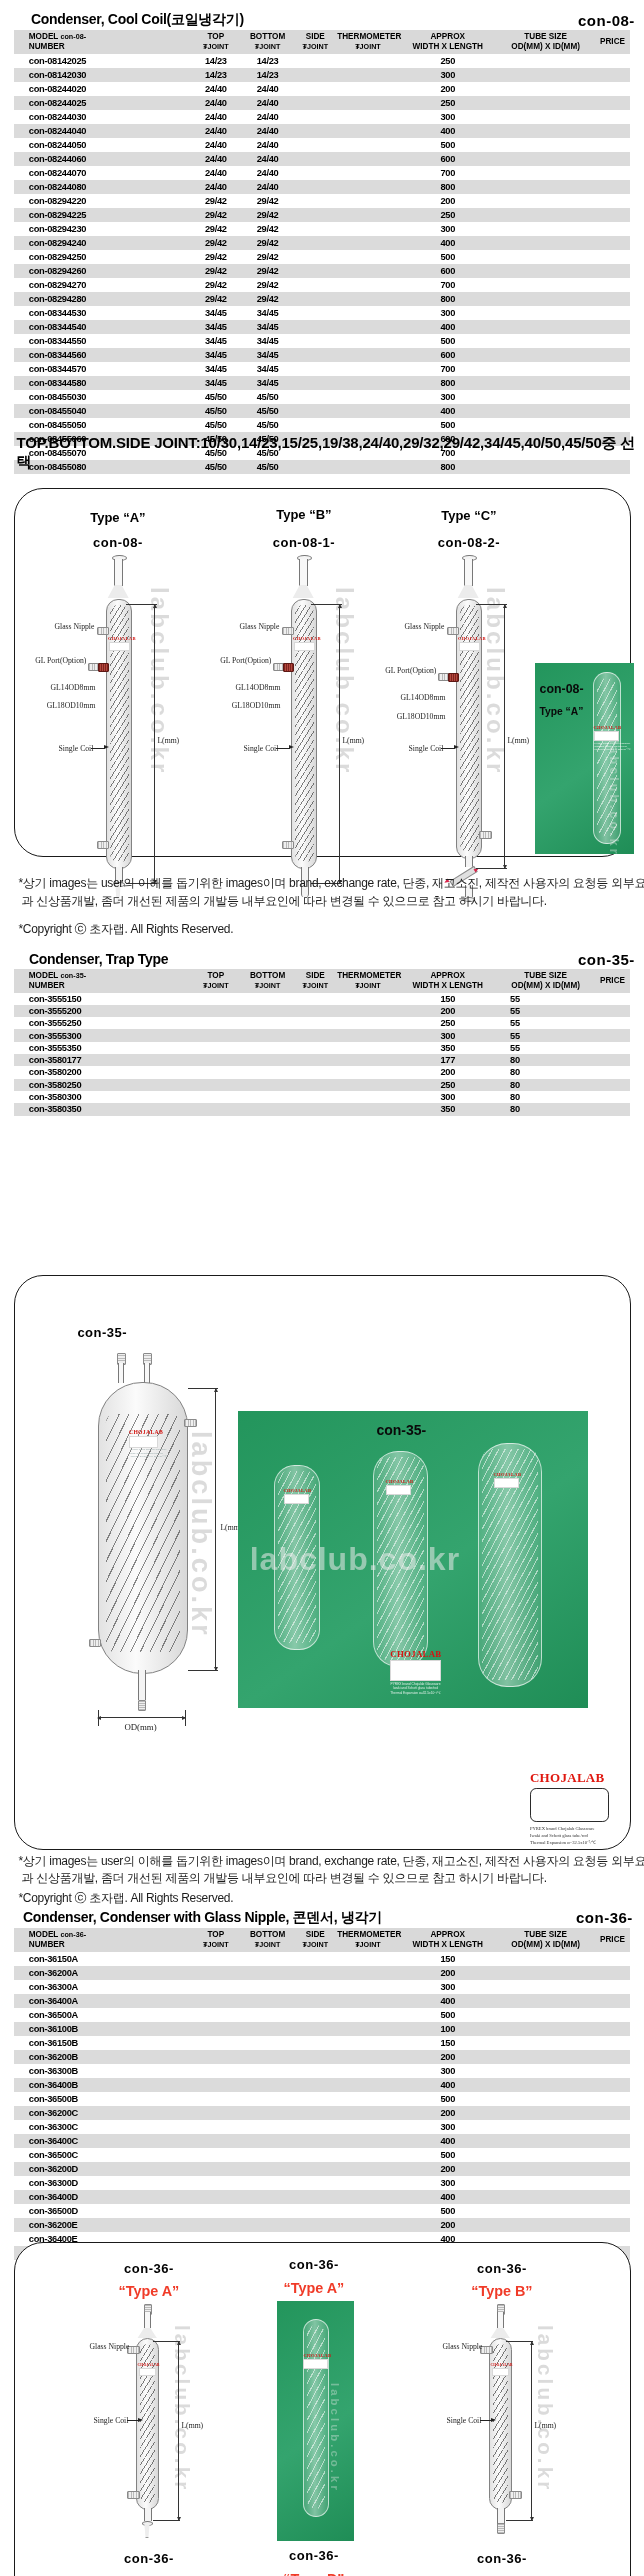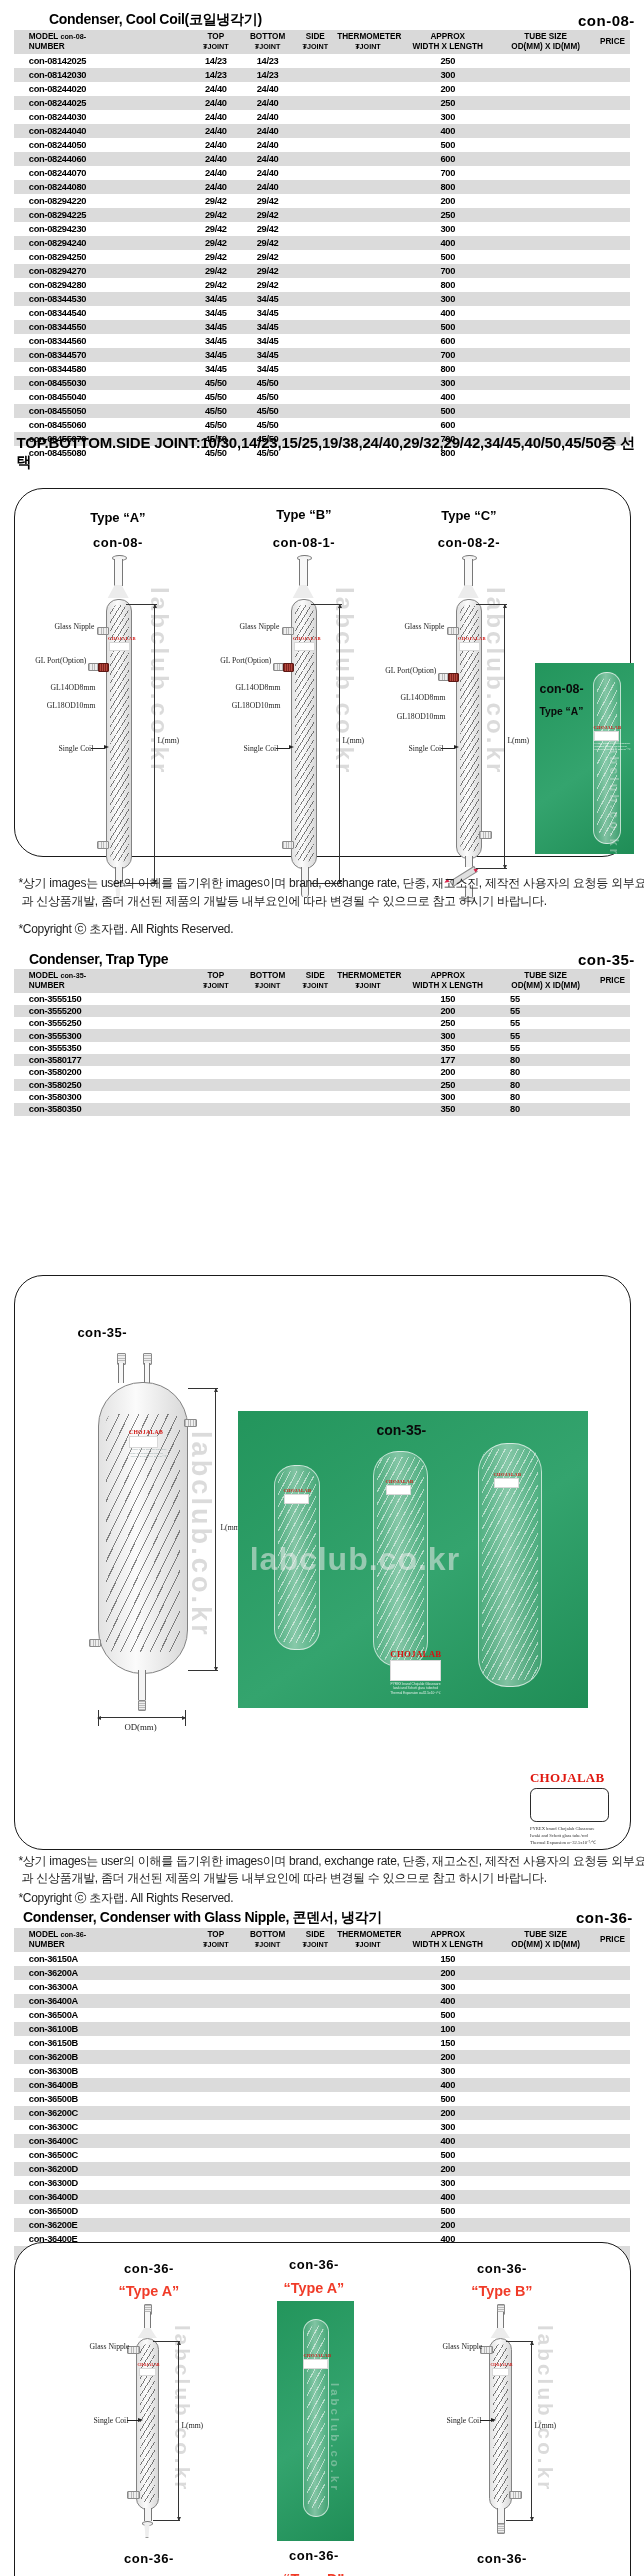--- a/index.html
+++ b/index.html
@@ -89,21 +89,21 @@
   .bb .bbl{font-size:4.6px;line-height:1.55;color:#333;font-family:"Liberation Serif",serif;white-space:nowrap;}
   
   .disc{font-size:12px;color:#1c1c1c;letter-spacing:-0.3px;white-space:nowrap;}
   .copy{font-size:12px;color:#1c1c1c;letter-spacing:-0.3px;white-space:nowrap;}
 </style>
 </head>
 <body>
 
 <div id="page">
 
-  <div class="abs" style="left:49px;top:11.3px;">
+  <div class="abs" style="left:31px;top:11.3px;">
     <span class="sec-title">Condenser, Cool Coil(코일냉각기)</span>
   </div>
   <div class="abs sec-code" style="left:578px;top:12.4px;">con-08-</div>
 
   <div class="abs" style="left:14.4px;top:30px;">
     <table class="tbl rows23">
       <colgroup>
           <col class="c1">
           <col class="c2">
           <col class="c3">
@@ -266,20 +266,30 @@
             <td></td>
             <td></td>
           </tr>
           <tr>
             <td>con-08294250</td>
             <td>29/42</td>
             <td>29/42</td>
             <td></td>
             <td></td>
             <td>500</td>
+            <td></td>
+            <td></td>
+          </tr>
+          <tr>
+            <td>con-08294260</td>
+            <td>29/42</td>
+            <td>29/42</td>
+            <td></td>
+            <td></td>
+            <td>600</td>
             <td></td>
             <td></td>
           </tr>
           <tr>
             <td>con-08294270</td>
             <td>29/42</td>
             <td>29/42</td>
             <td></td>
             <td></td>
             <td>700</td>

